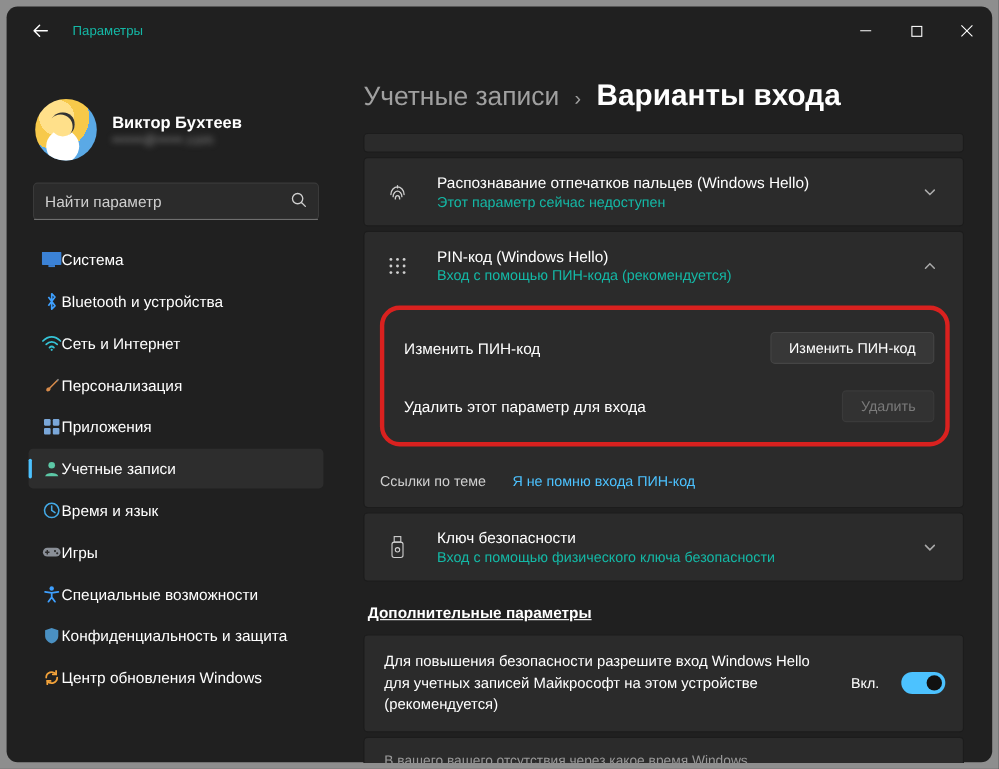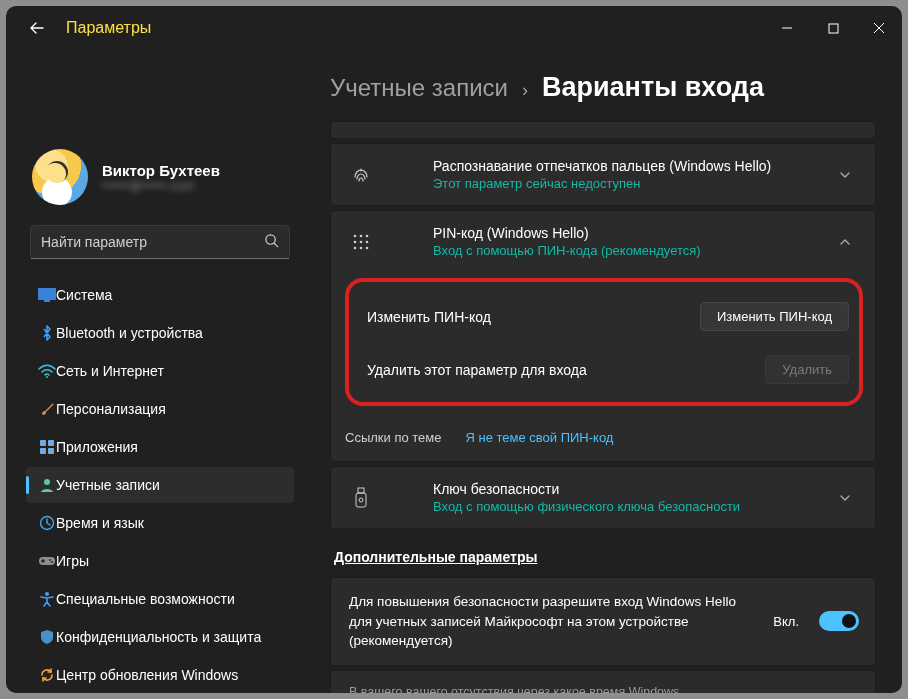--- a/index.html
+++ b/index.html
@@ -21,29 +21,29 @@
     overflow: hidden;
   }
   
   .titlebar {
     height: 44px;
     display: flex;
     align-items: center;
     padding-left: 16px;
   }
   .titlebar .back { width: 30px; display:flex; align-items:center; justify-content:center; }
-  .titlebar .title { font-size: 16px; margin-left: 14px; color: #fde047; }
+  .titlebar .title { font-size: 12px; margin-left: 14px; color: #14b8a6; }
   .titlebar .spacer { flex: 1; }
   .winbtn { width: 46px; height: 44px; display:flex; align-items:center; justify-content:center; }
   .winbtn svg { display:block; }
 
   .body { display:flex; flex:1; overflow:hidden; }
 
   
-  .sidebar { width: 300px; padding: 8px 12px 0 20px; display:flex; flex-direction:column;justify-content:flex-end; }
+  .sidebar { width: 300px; padding: 8px 12px 0 20px; display:flex; flex-direction:column; }
   .account { display:flex; align-items:center; gap:14px; padding: 32px 6px 20px 6px; }
   .avatar {
     width: 56px; height: 56px; border-radius: 50%;
     background: radial-gradient(circle at 35% 30%, #ffe08a 0 30%, #f7c94a 30% 55%, #5aa9e6 55% 100%);
     position: relative; overflow:hidden;
   }
   .avatar::after{
     content:""; position:absolute; left:14px; top:12px; width:22px; height:22px;
     background:#ffe08a; border-radius:50%;
     box-shadow: 0 20px 0 4px #fff, -2px 2px 0 0 #333 inset;
@@ -84,21 +84,21 @@
   .crumb-current { font-size:27px; font-weight:600; }
 
   .card {
     background:#2b2b2b; border:1px solid #1c1c1c; border-radius:4px;
     margin-bottom:4px;
   }
   .row {
     display:flex; align-items:center; padding:14px 16px 14px 10px; gap:16px;
   }
   .row .ricon { width:40px; display:flex; align-items:center; justify-content:center; color:#cfcfcf; }
-  .row .rtext { flex:1;margin-left:36px; }
+  .row .rtext { flex:1; }
   .row .rtitle { font-size:14px; }
   .row .rsub { font-size:13px; color:#14b8a6; margin-top:2px; }
   .chev { width:28px; display:flex; align-items:center; justify-content:center; color:#aaa; }
 
   .expanded-body{
     padding: 6px 12px 14px 14px;
   }
   .highlight-frame{
     border:4px solid #d9211f; border-radius:18px; padding:14px 10px 14px 14px;
   }
@@ -367,21 +367,21 @@
               </div>
               <div class="subrow">
                 <span>Удалить этот параметр для входа</span>
                 <button class="btn disabled">Удалить</button>
               </div>
             </div>
           </div>
 
           <div class="links-row">
             <span>Ссылки по теме</span>
-            <span class="link">Я не теме свой ПИН-код</span>
+            <span class="link">Я не помню входа ПИН-код</span>
           </div>
         </div>
 
         <div class="card">
           <div class="row">
             <div class="ricon">
               <svg width="18" height="22" viewBox="0 0 18 22">
                   <rect x="6" y="1" width="6" height="5" stroke="#cfcfcf" fill="none"></rect>
                   <rect x="4" y="6" width="10" height="14" rx="2" stroke="#cfcfcf" fill="none"></rect>
                   <circle cx="9" cy="13" r="2" stroke="#cfcfcf" fill="none"></circle>

